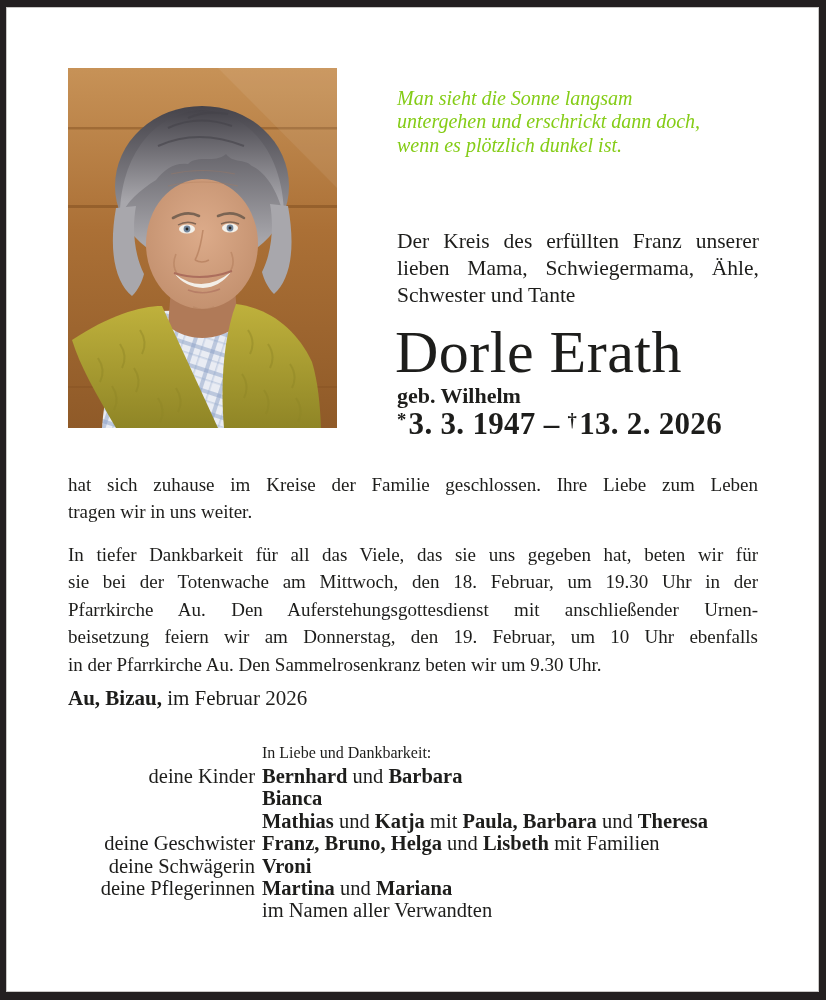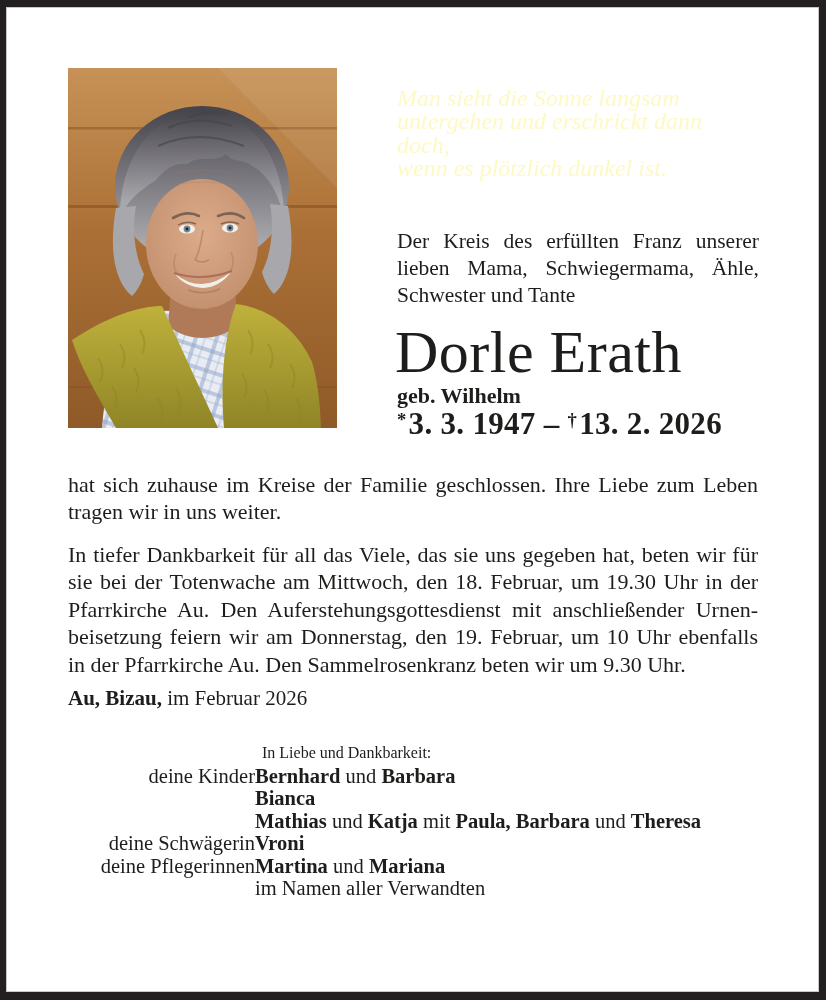--- a/index.html
+++ b/index.html
@@ -10,34 +10,34 @@
     color:#1d1d1b;
   }
   .paper{
     position:absolute;left:7px;top:8px;right:8px;bottom:9px;
     background:#ffffff;outline:1px solid #c9c7c5;
   }
   .abs{position:absolute;}
   
   .photo{left:68px;top:68px;width:269px;height:360px;}
   
-  .quote{left:397px;top:87px;width:352px;font-style:italic;font-size:24px;line-height:23.4px;color:#fef9c3;}
+  .quote{left:397px;top:87px;width:352px;font-style:italic;font-size:20px;line-height:23.4px;color:#84cc16;}
   .intro{left:397px;top:228px;width:362px;font-size:21.5px;line-height:27px;}
   .just{text-align:justify;text-align-last:justify;}
   .name{left:395px;top:322px;width:400px;font-size:60px;line-height:1;letter-spacing:.5px;}
   .subname{left:397px;top:384px;width:360px;font-weight:bold;font-size:22px;line-height:24px;}
   .dates{left:397px;top:408px;width:360px;font-weight:bold;font-size:31px;line-height:24px;letter-spacing:.3px;}
   .sup{font-size:.6em;vertical-align:.45em;margin-right:2px;}
   
-  .para{left:68px;top:471px;width:690px;font-size:22px;line-height:27.4px;font-family:Liberation Serif, serif;}
+  .para{left:68px;top:471px;width:690px;font-size:19px;line-height:27.4px;font-family:Liberation Serif, serif;}
   .para2{top:541px;}
   .placeline{left:68px;top:686px;width:690px;font-size:21px;}
   .closing{left:262px;top:742px;font-size:16px;line-height:22.4px;}
   .mourners{left:68px;top:765px;width:692px;font-size:20.5px;line-height:22.4px;}
-  .mrow{display:grid;grid-template-columns:187px 1fr;}
+  .mrow{display:grid;grid-template-columns:187px 1fr;column-gap:7px;}
   .mlabel{text-align:right;}
   .b{font-weight:bold;}
 </style>
 </head>
 <body>
 
 <div class="paper"></div>
 
 <div class="abs photo">
   <svg width="269" height="360" viewBox="0 0 269 360">
@@ -164,20 +164,24 @@
     </div>
     <div class="mrow">
       <div class="mlabel"></div>
       <div class="mnames"><span class="b">Bianca</span></div>
     </div>
     <div class="mrow">
       <div class="mlabel"></div>
       <div class="mnames"><span class="b">Mathias</span><span> und </span><span class="b">Katja</span><span> mit </span><span class="b">Paula, Barbara</span><span> und </span><span class="b">Theresa</span></div>
     </div>
     <div class="mrow">
+      <div class="mlabel">deine Geschwister</div>
+      <div class="mnames"><span class="b">Franz, Bruno, Helga</span><span> und </span><span class="b">Lisbeth</span><span> mit Familien</span></div>
+    </div>
+    <div class="mrow">
       <div class="mlabel">deine Schwägerin</div>
       <div class="mnames"><span class="b">Vroni</span></div>
     </div>
     <div class="mrow">
       <div class="mlabel">deine Pflegerinnen</div>
       <div class="mnames"><span class="b">Martina</span><span> und </span><span class="b">Mariana</span></div>
     </div>
     <div class="mrow">
       <div class="mlabel"></div>
       <div class="mnames"><span>im Namen aller Verwandten</span></div>

